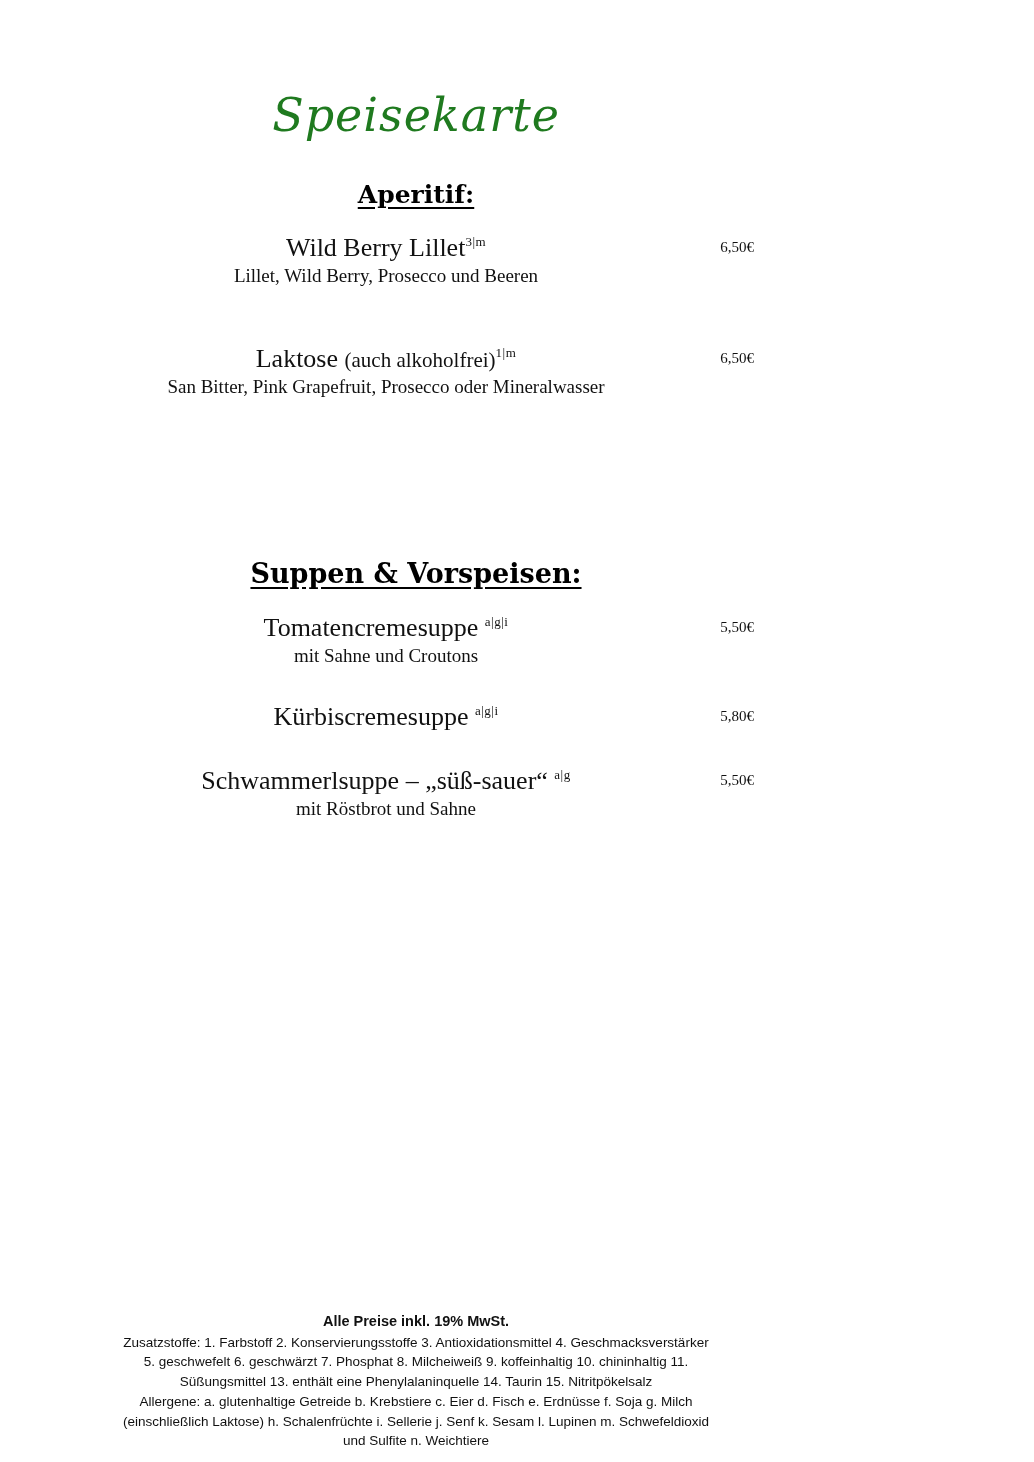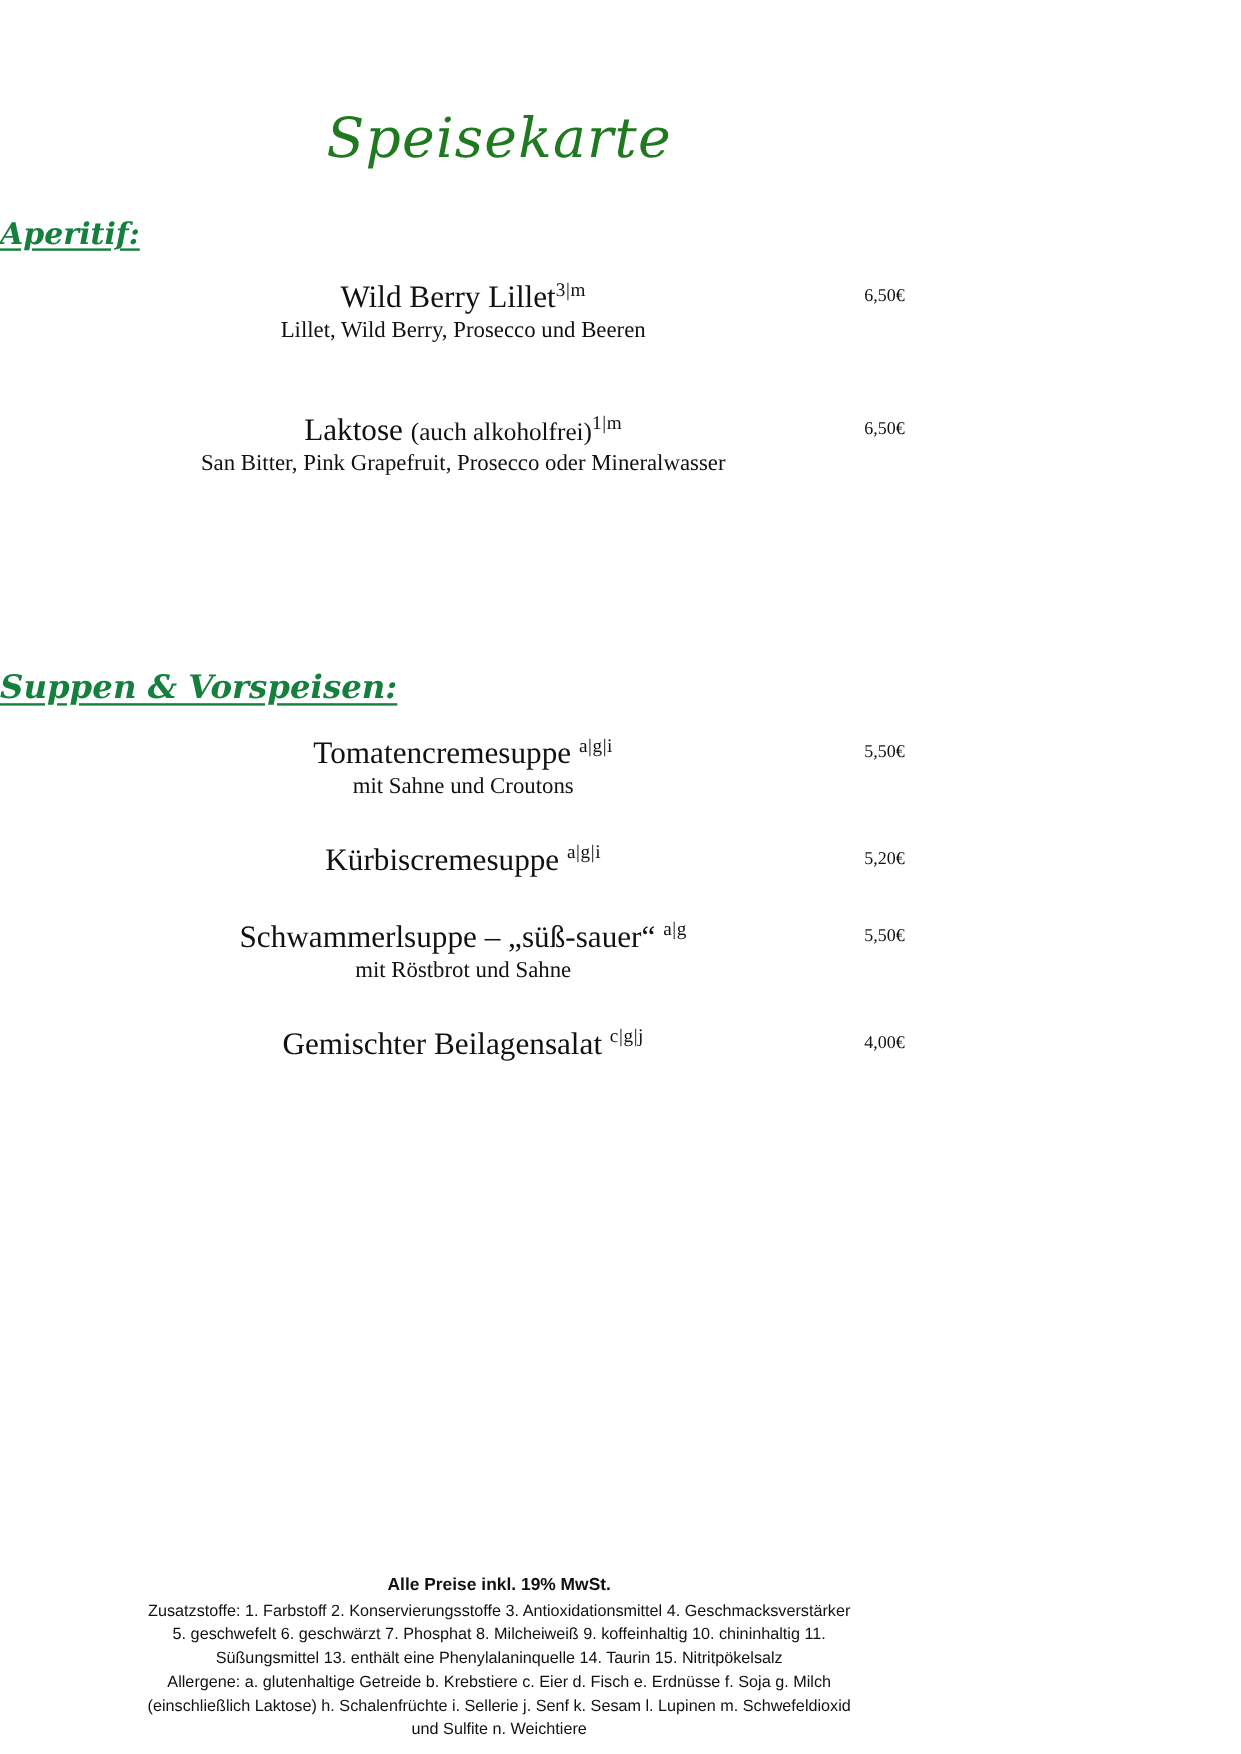--- a/index.html
+++ b/index.html
@@ -32,24 +32,23 @@
     font-style: italic;
     font-size: 46px;
     font-weight: 400;
     letter-spacing: 1px;
     margin: 0;
     padding-top: 58px;
     line-height: 1;
   }
 
   .section-heading {
-    text-align: left;
-    color: #15803d;
+    text-align: center;
+    color: #000000;
     font-family: "DejaVu Serif", serif;
-    font-style: italic;
     font-size: 25px;
     text-decoration: underline;
     text-underline-offset: 4px;
     margin: 0;
     line-height: 1;
   }
 
   .section-heading.aperitif {
     padding-top: 44px;
   }
@@ -81,21 +80,21 @@
     font-size: 26px;
     line-height: 1.15;
     white-space: nowrap;
   }
 
   .item-name .note {
     font-size: 21px;
   }
 
   .item-name sup {
-    font-size: 16px;
+    font-size: 13px;
     vertical-align: super;
     letter-spacing: 0.5px;
   }
 
   .item-desc {
     font-size: 19px;
     line-height: 1.2;
     margin-top: 2px;
   }
 
@@ -179,37 +178,31 @@
           <div class="item-name"><span>Tomatencremesuppe</span> <sup>a|g|i</sup></div>
           <div class="item-desc">mit Sahne und Croutons</div>
         </div>
         <div class="item-price">5,50€</div>
       </div>
 
       <div class="item">
         <div class="item-main">
           <div class="item-name"><span>Kürbiscremesuppe</span> <sup>a|g|i</sup></div>
         </div>
-        <div class="item-price">5,20€</div>
+        <div class="item-price">5,80€</div>
       </div>
 
       <div class="item">
         <div class="item-main">
           <div class="item-name"><span>Schwammerlsuppe – „süß-sauer“</span> <sup>a|g</sup></div>
           <div class="item-desc">mit Röstbrot und Sahne</div>
         </div>
         <div class="item-price">5,50€</div>
       </div>
 
-      <div class="item">
-        <div class="item-main">
-          <div class="item-name"><span>Gemischter Beilagensalat</span> <sup>c|g|j</sup></div>
-        </div>
-        <div class="item-price">4,00€</div>
-      </div>
 
     </div>
   </div>
 
   <div class="footer">
     <p class="vat block">Alle Preise inkl. 19% MwSt.</p>
     <p class="block">Zusatzstoffe: 1. Farbstoff 2. Konservierungsstoffe 3. Antioxidationsmittel 4. Geschmacksverstärker 5. geschwefelt 6. geschwärzt 7. Phosphat 8. Milcheiweiß 9. koffeinhaltig 10. chininhaltig 11. Süßungsmittel 13. enthält eine Phenylalaninquelle 14. Taurin 15. Nitritpökelsalz</p>
     <p class="block">Allergene: a.  glutenhaltige Getreide b. Krebstiere c. Eier d. Fisch e. Erdnüsse f. Soja g. Milch (einschließlich Laktose) h. Schalenfrüchte i. Sellerie j. Senf k. Sesam l. Lupinen m. Schwefeldioxid und Sulfite n. Weichtiere</p>
   </div>
 

